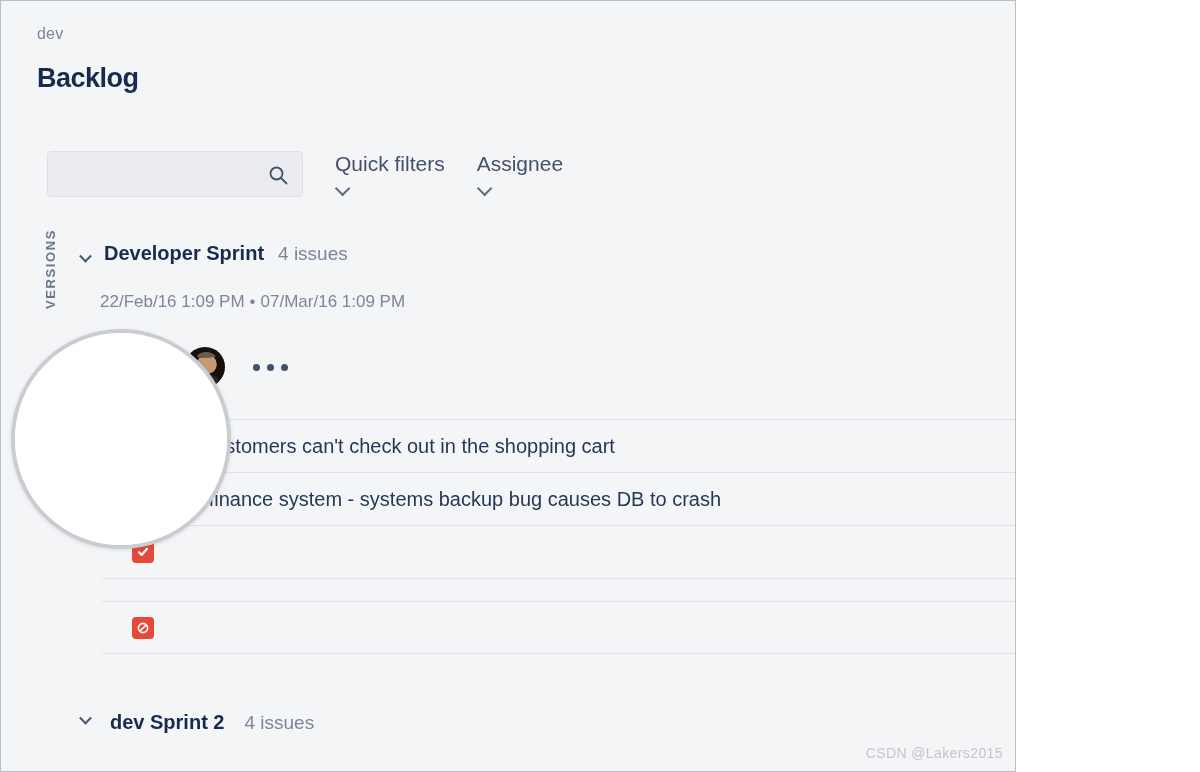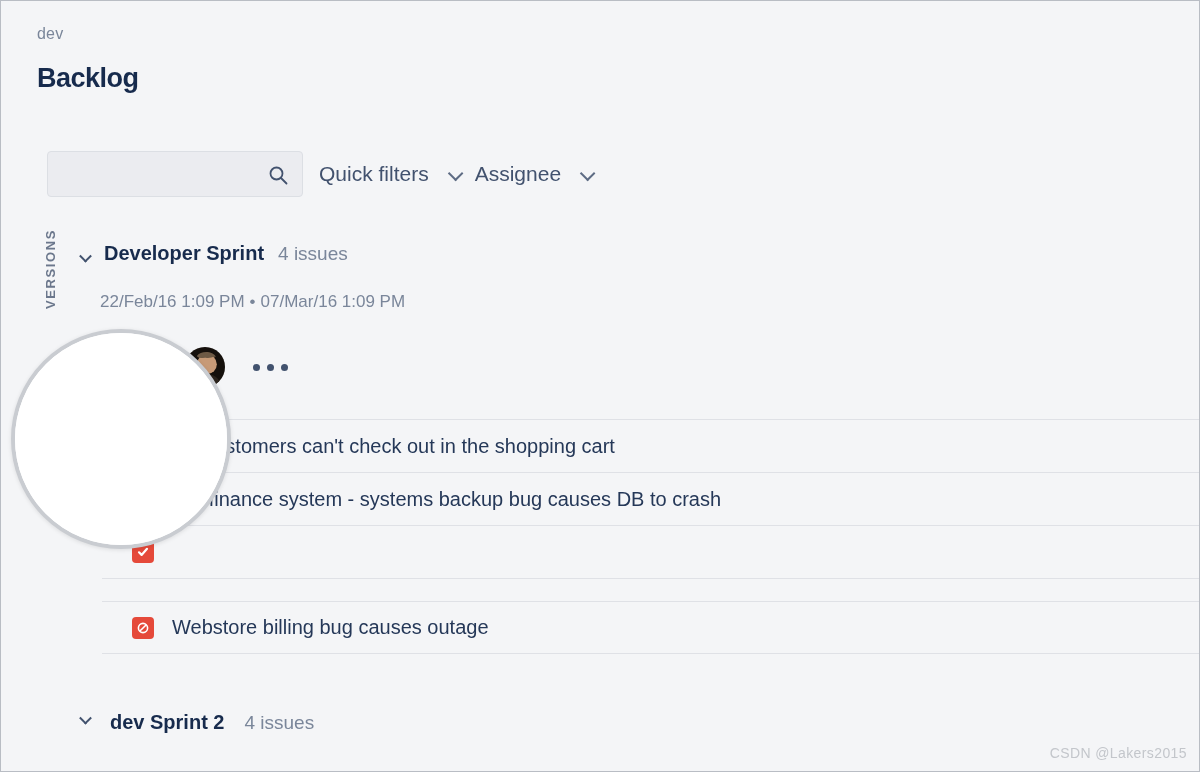--- a/index.html
+++ b/index.html
@@ -7,21 +7,21 @@
   html, body {
     width: 1200px;
     height: 772px;
     overflow: hidden;
     font-family: "Liberation Sans", sans-serif;
     background: #ffffff;
   }
 
   #app {
     position: relative;
-    width: 1200px;
+    width: 1016px;
     height: 772px;
     background: #f4f5f7;
     border: 1px solid #b9bdc4;
     overflow: hidden;
   }
 
   
   .breadcrumb {
     position: absolute;
     left: 36px;
@@ -77,28 +77,29 @@
   .search-icon {
     position: absolute;
     right: 14px;
     top: 13px;
     width: 20px;
     height: 20px;
     pointer-events: none;
   }
 
   .dropdown-btn {
-    margin-left: 16px;
+    margin-left: 32px;
     display: flex;
     align-items: baseline;
-    gap: 19px;
+    gap: 9px;
     font-size: 21px;
     color: #42526e;
     cursor: pointer;
     white-space: nowrap;
+    flex-direction: column;
   }
   .dropdown-btn:first-of-type { margin-left: 33px; }
 
   .chev {
     display: inline-block;
     width: 11px;
     height: 11px;
     border-right: 2px solid #5e6c84;
     border-bottom: 2px solid #5e6c84;
     transform: rotate(45deg) translateY(-3px);
@@ -388,21 +389,20 @@
 
     <div class="list-spacer"></div>
 
     <div class="issue-row gap-top">
       <span class="issue-icon" style="background:#e5493a">
         <svg width="14" height="14" viewBox="0 0 14 14">
           <circle cx="7" cy="7" r="4.6" fill="none" stroke="#fff" stroke-width="1.6"></circle>
           <line x1="3.7" y1="10.3" x2="10.3" y2="3.7" stroke="#fff" stroke-width="1.6"></line>
         </svg>
       </span>
-      <span class="issue-title">Webstore billing bug causes outage</span>
     </div>
   </div>
 
   <div class="sprint-head2">
     <span class="caret"></span>
     <span class="sprint-name">dev Sprint 2</span>
     <span class="sprint-count">4 issues</span>
   </div>
 
   <div class="magnifier">

